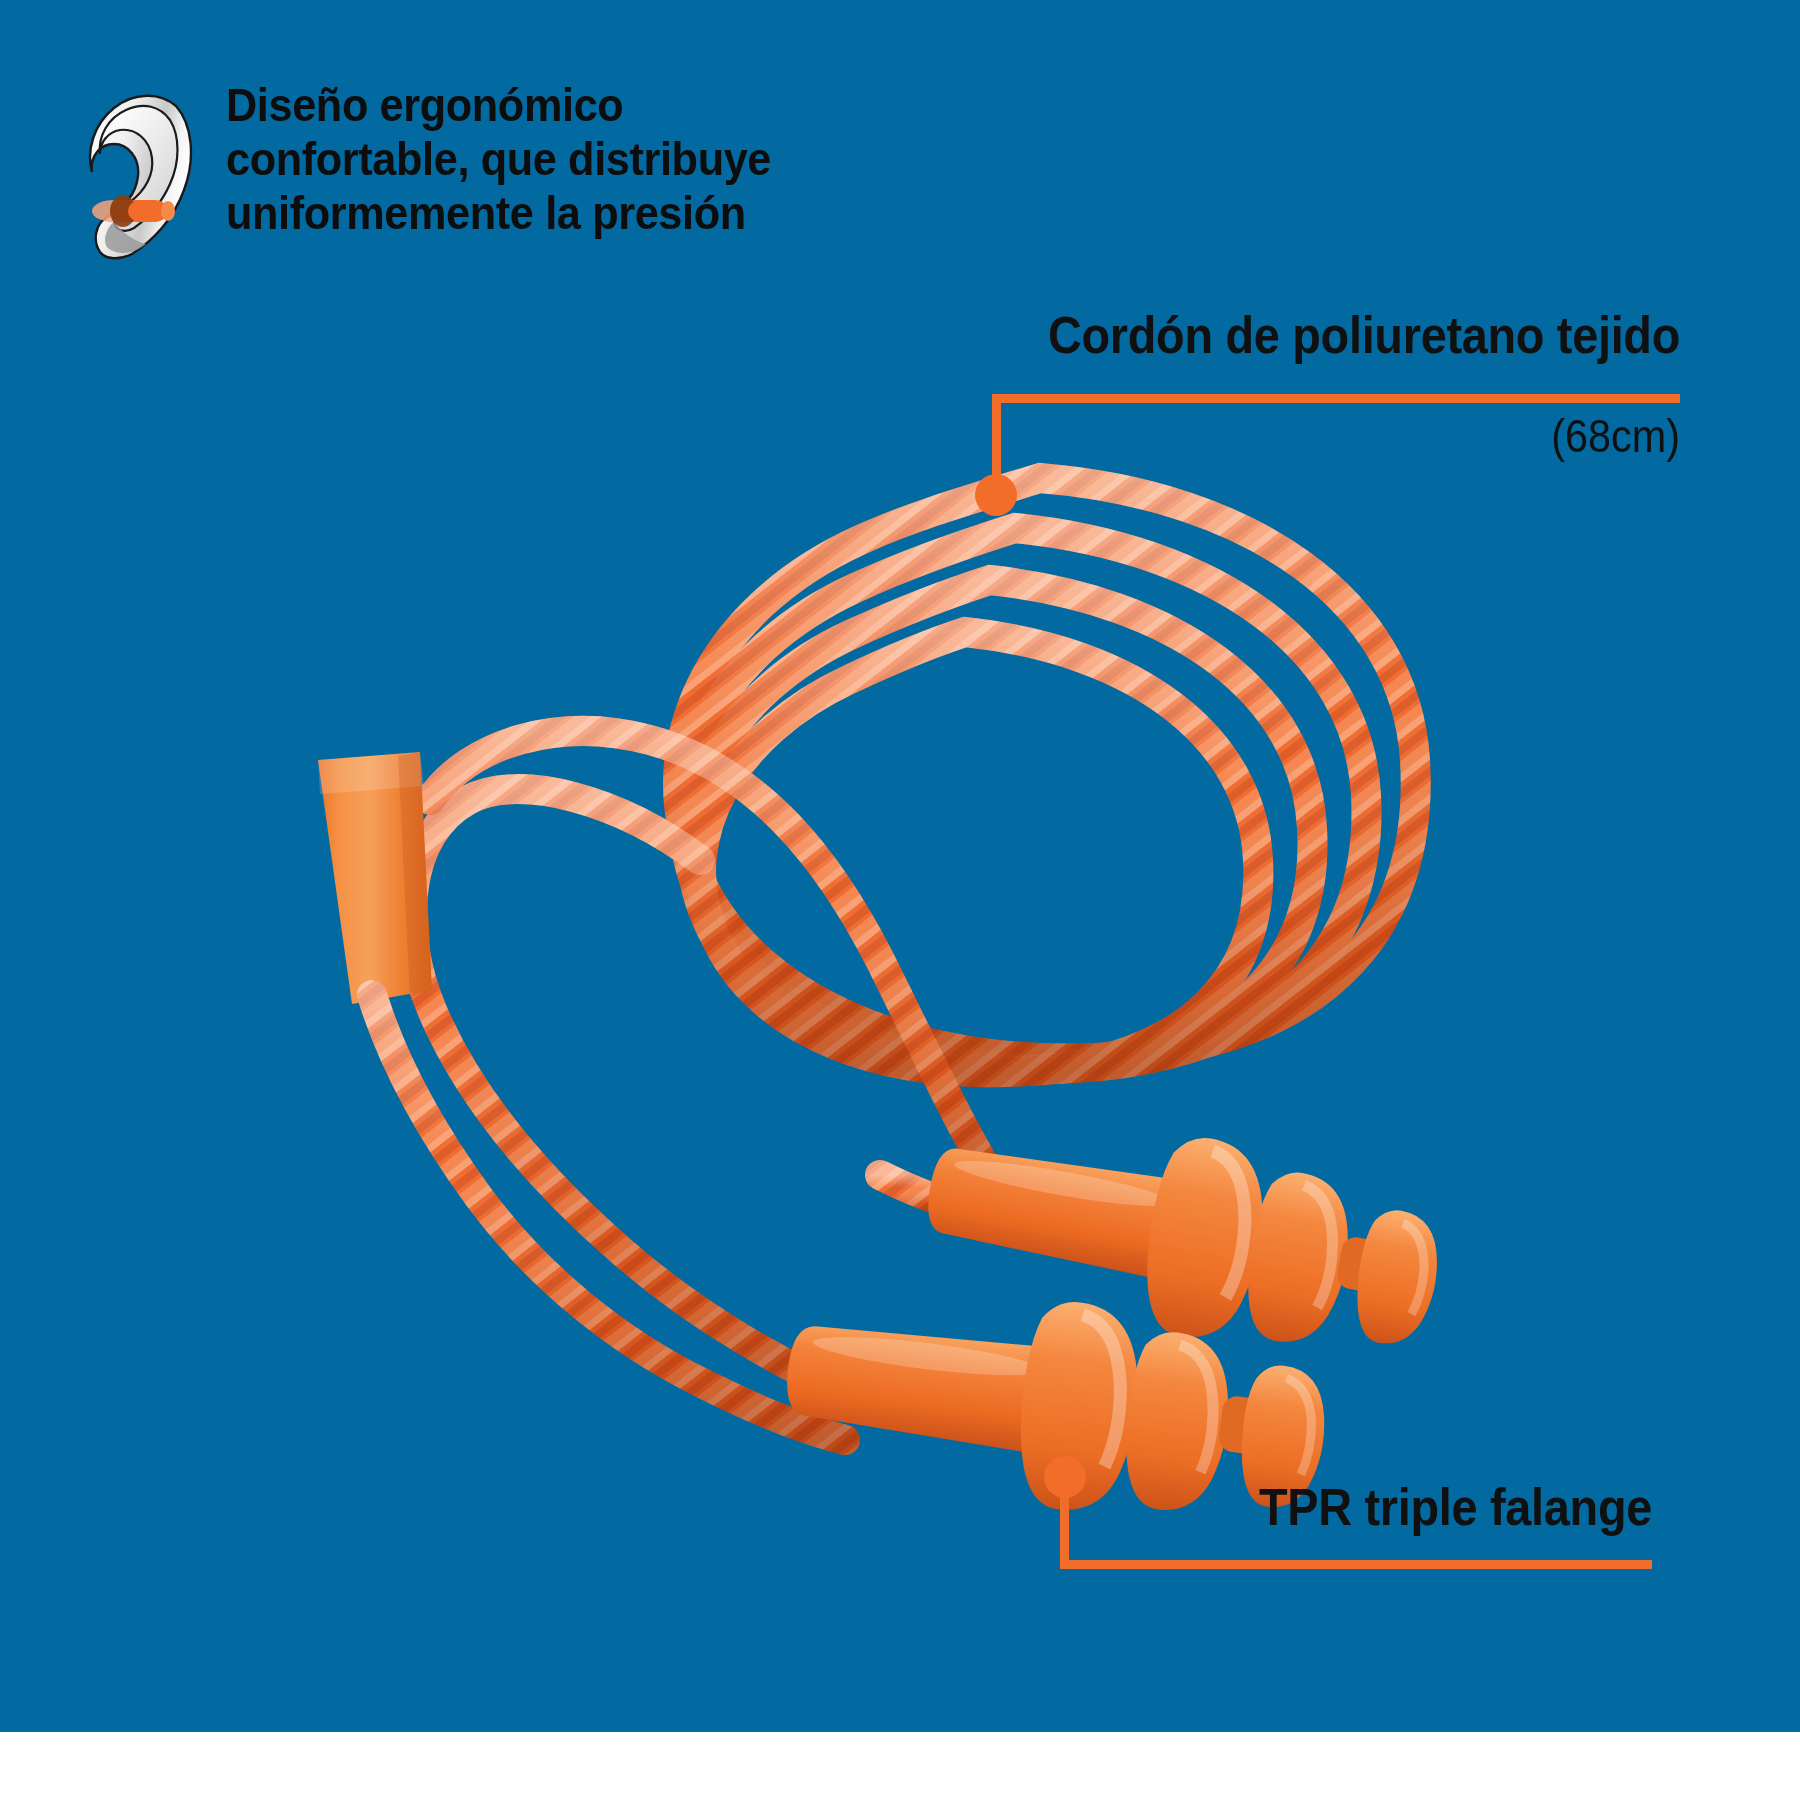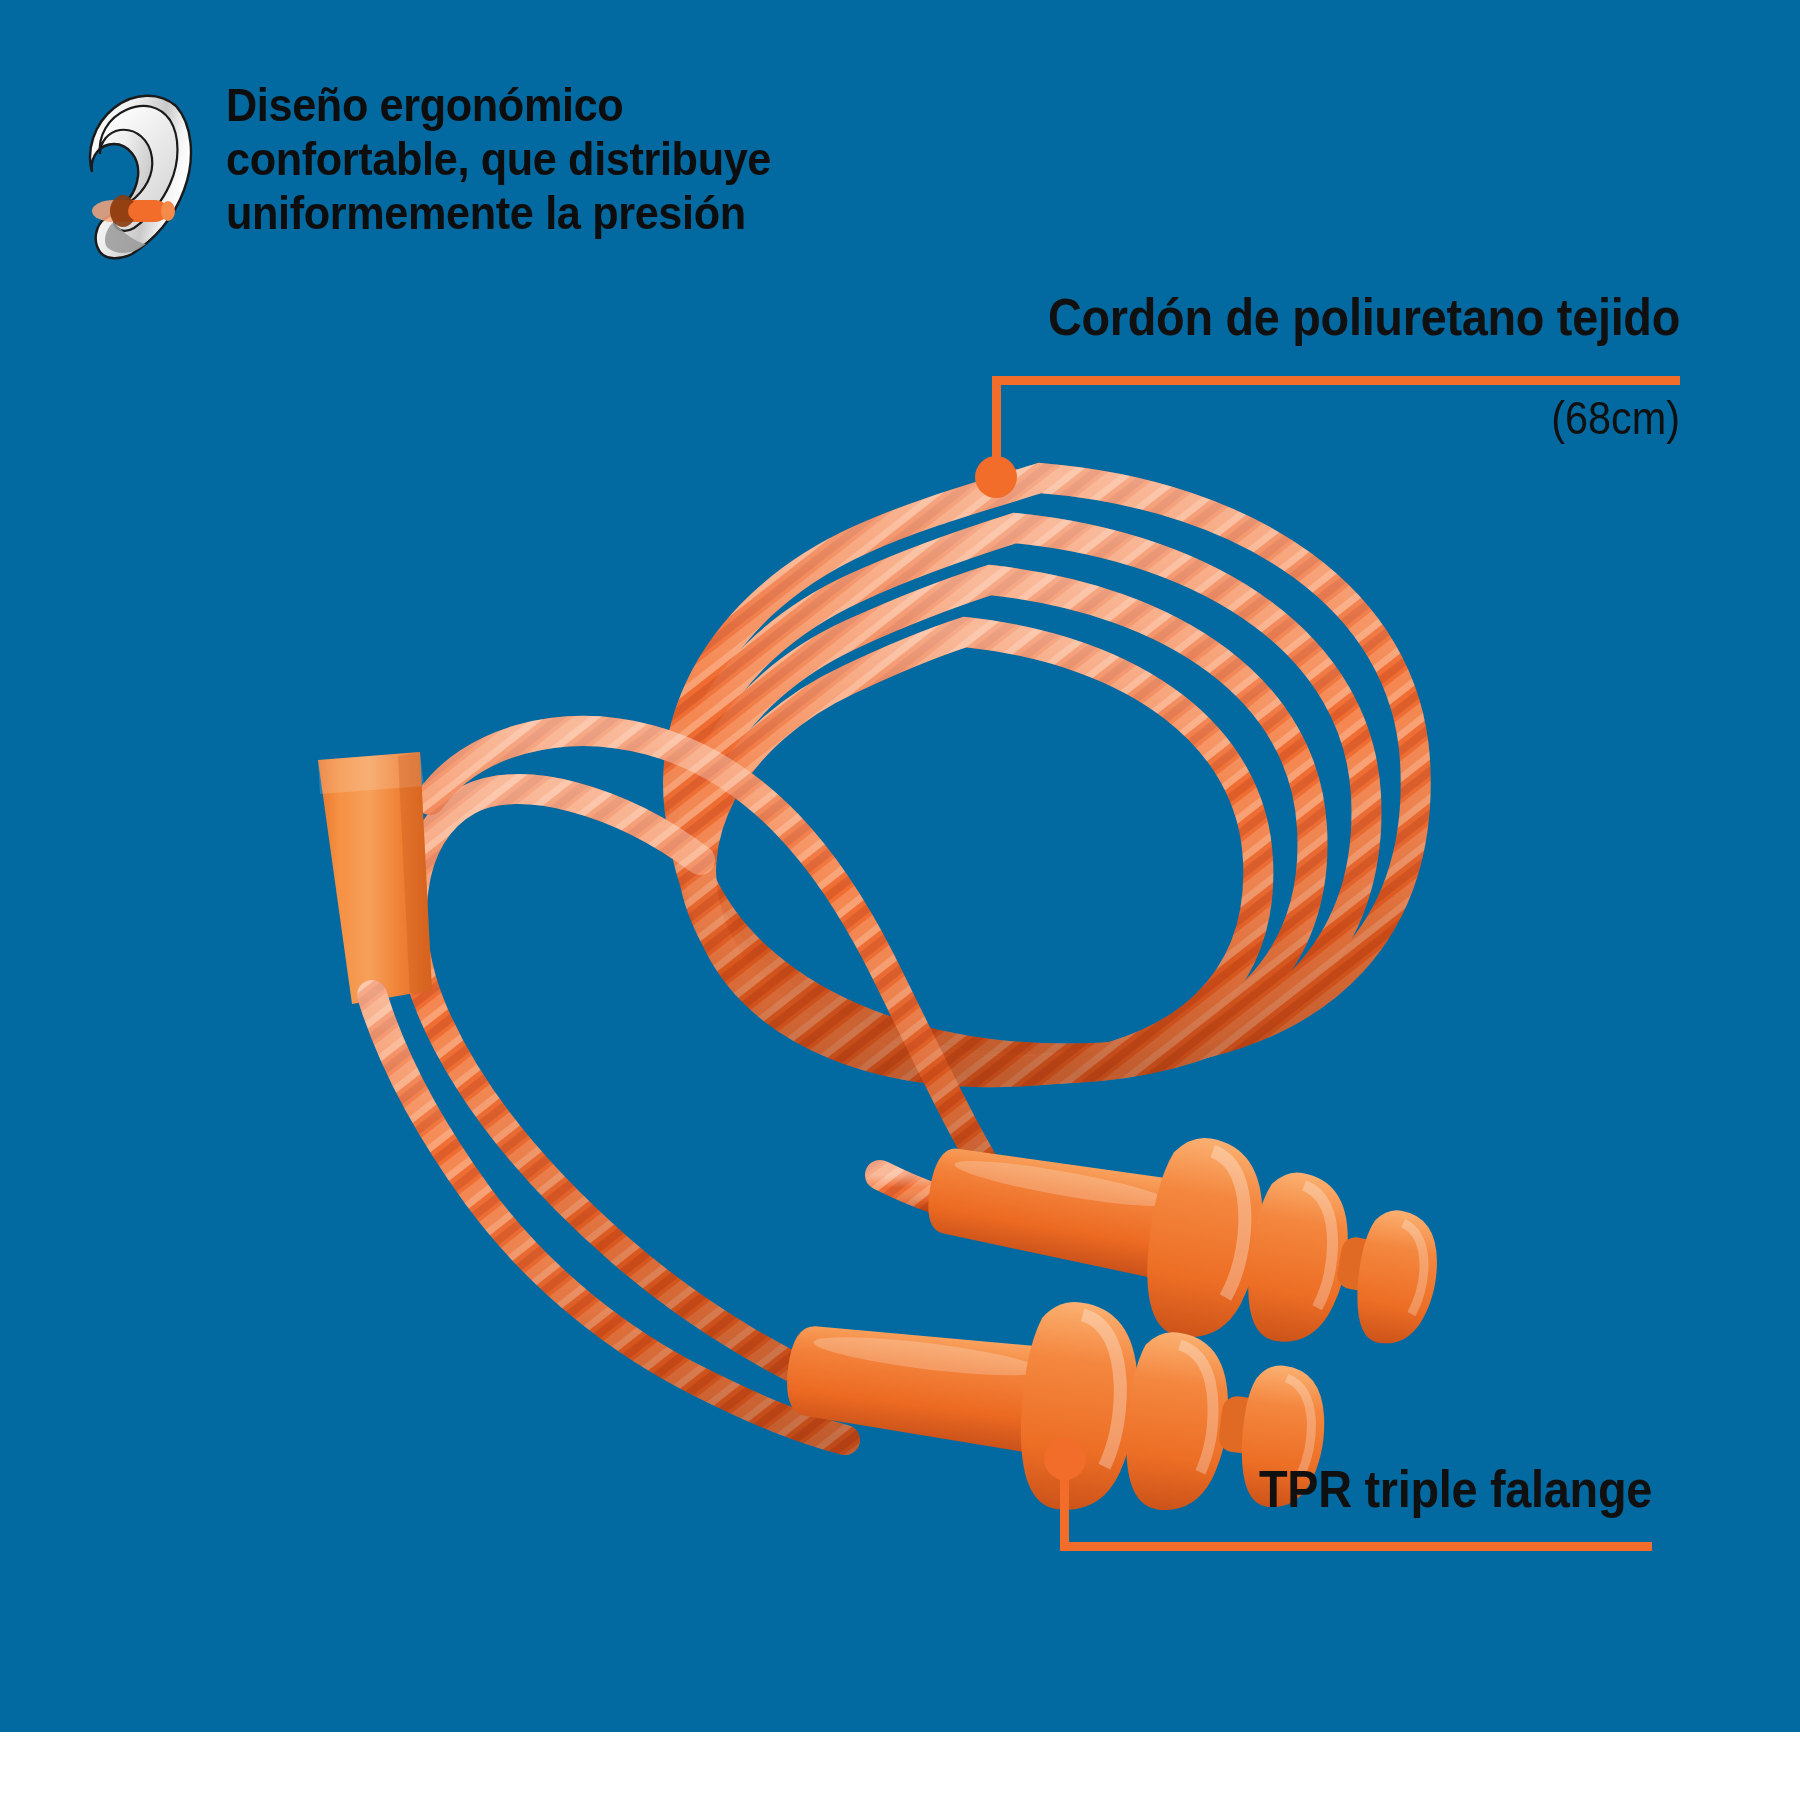--- a/index.html
+++ b/index.html
@@ -41,20 +41,21 @@
     letter-spacing: -0.4px;
     transform: scaleX(0.92);
     transform-origin: left top;
     padding-top: 6px;
     white-space: pre-line;
   }
 
   
   .annot {
     position: absolute;
+    margin-top: 18px;
   }
   .annot-text {
     font-family: "Liberation Sans Narrow", "Liberation Sans", sans-serif;
     font-weight: bold;
     font-size: 52px;
     line-height: 1.06;
     color: #101010;
     letter-spacing: -0.3px;
     transform: scaleX(0.9);
     transform-origin: right top;

